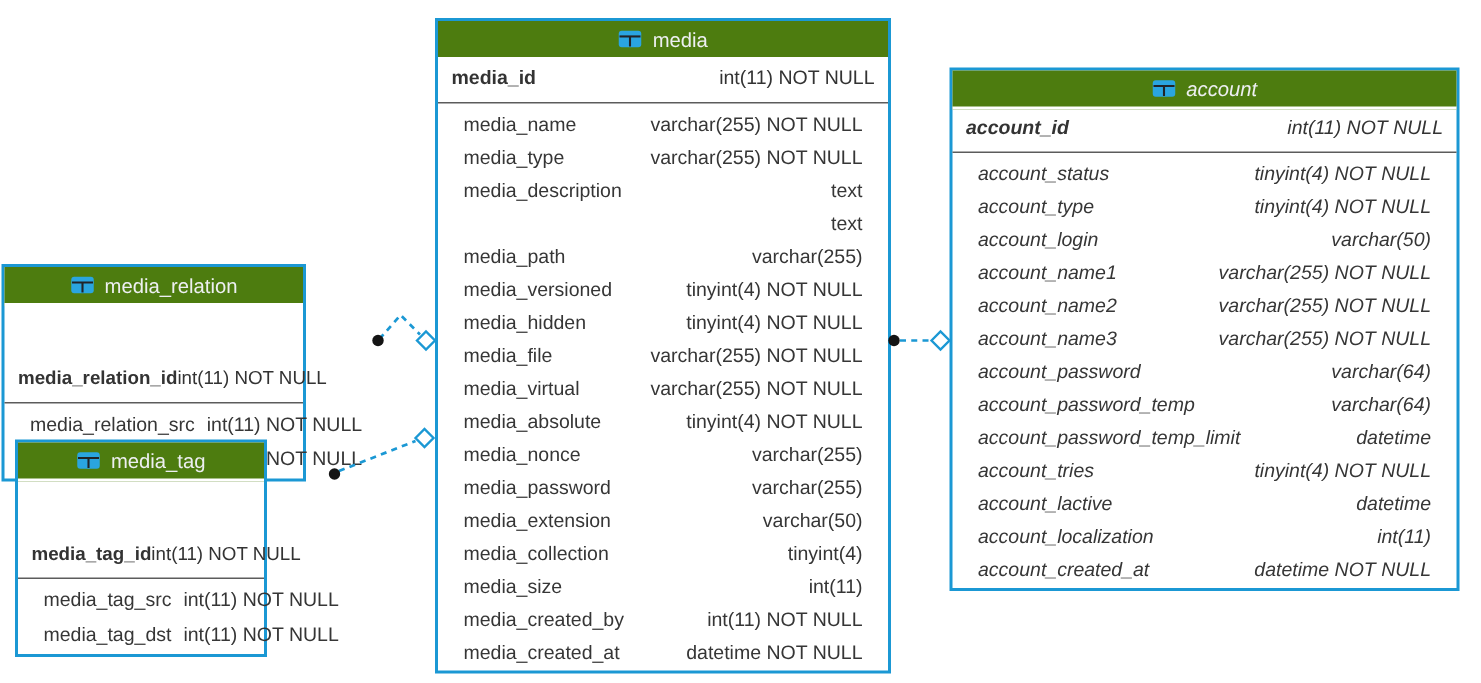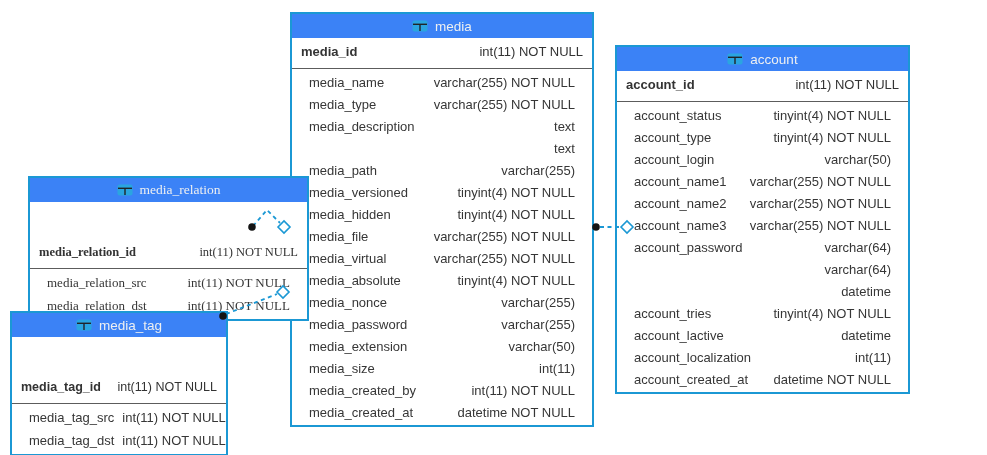--- a/index.html
+++ b/index.html
@@ -12,21 +12,21 @@
   }
   .etable{
     position:absolute;
     box-sizing:border-box;
     background:#ffffff;
     border:2px solid #1b98d4;
     z-index:1;
   }
   .ehdr{
     height:24px;
-    background:#3b82f6;
+    background:#4d7c0f;
     color:#edeff1;
     display:flex;
     align-items:center;
     justify-content:center;
     gap:7px;
     font-size:13.5px;
     border-bottom:2px solid #ffffff;
   }
   .icon{display:inline-flex;align-items:center;}
   .pk{
@@ -51,23 +51,23 @@
     padding:0 17px;
     font-size:13px;
     color:#363636;
     white-space:nowrap;
   }
   .compact .row{height:23px;font-size:13px;}
   .compact .pk{font-size:12.5px;margin-top:36px;}
   .cname{text-align:left;}
   .ctype{text-align:left;margin-left:auto;}
   #tbl-media{left:290px;top:12px;width:304px;}
-  #tbl-account{left:615px;top:45px;width:295px;}
-  #tbl-media-relation{left:28px;top:176px;width:281px;font-family:Liberation Serif, serif;}
-  #tbl-media-tag{left:10px;top:311px;width:218px;}
+  #tbl-account{left:633px;top:45px;width:340px;font-style:italic;}
+  #tbl-media-relation{left:1px;top:176px;width:203px;}
+  #tbl-media-tag{left:10px;top:293px;width:168px;}
   svg.connectors{
     position:absolute;left:0;top:0;
     z-index:2;
     pointer-events:none;
   }
   .dash{fill:none;stroke:#1b98d4;stroke-width:1.8;stroke-dasharray:4 3.5;}
   .dot{fill:#141414;}
   .diamond{fill:#ffffff;stroke:#1b98d4;stroke-width:1.6;}
 </style>
 </head>
@@ -134,20 +134,24 @@
       </div>
     <div class="row">
         <span class="cname">media_password</span>
         <span class="ctype">varchar(255)</span>
       </div>
     <div class="row">
         <span class="cname">media_extension</span>
         <span class="ctype">varchar(50)</span>
       </div>
     <div class="row">
+        <span class="cname">media_collection</span>
+        <span class="ctype">tinyint(4)</span>
+      </div>
+    <div class="row">
         <span class="cname">media_size</span>
         <span class="ctype">int(11)</span>
       </div>
     <div class="row">
         <span class="cname">media_created_by</span>
         <span class="ctype">int(11) NOT NULL</span>
       </div>
     <div class="row">
         <span class="cname">media_created_at</span>
         <span class="ctype">datetime NOT NULL</span>
@@ -193,23 +197,25 @@
       </div>
     <div class="row">
         <span class="cname">account_name3</span>
         <span class="ctype">varchar(255) NOT NULL</span>
       </div>
     <div class="row">
         <span class="cname">account_password</span>
         <span class="ctype">varchar(64)</span>
       </div>
     <div class="row">
+        <span class="cname">account_password_temp</span>
         <span class="ctype">varchar(64)</span>
       </div>
     <div class="row">
+        <span class="cname">account_password_temp_limit</span>
         <span class="ctype">datetime</span>
       </div>
     <div class="row">
         <span class="cname">account_tries</span>
         <span class="ctype">tinyint(4) NOT NULL</span>
       </div>
     <div class="row">
         <span class="cname">account_lactive</span>
         <span class="ctype">datetime</span>
       </div>

